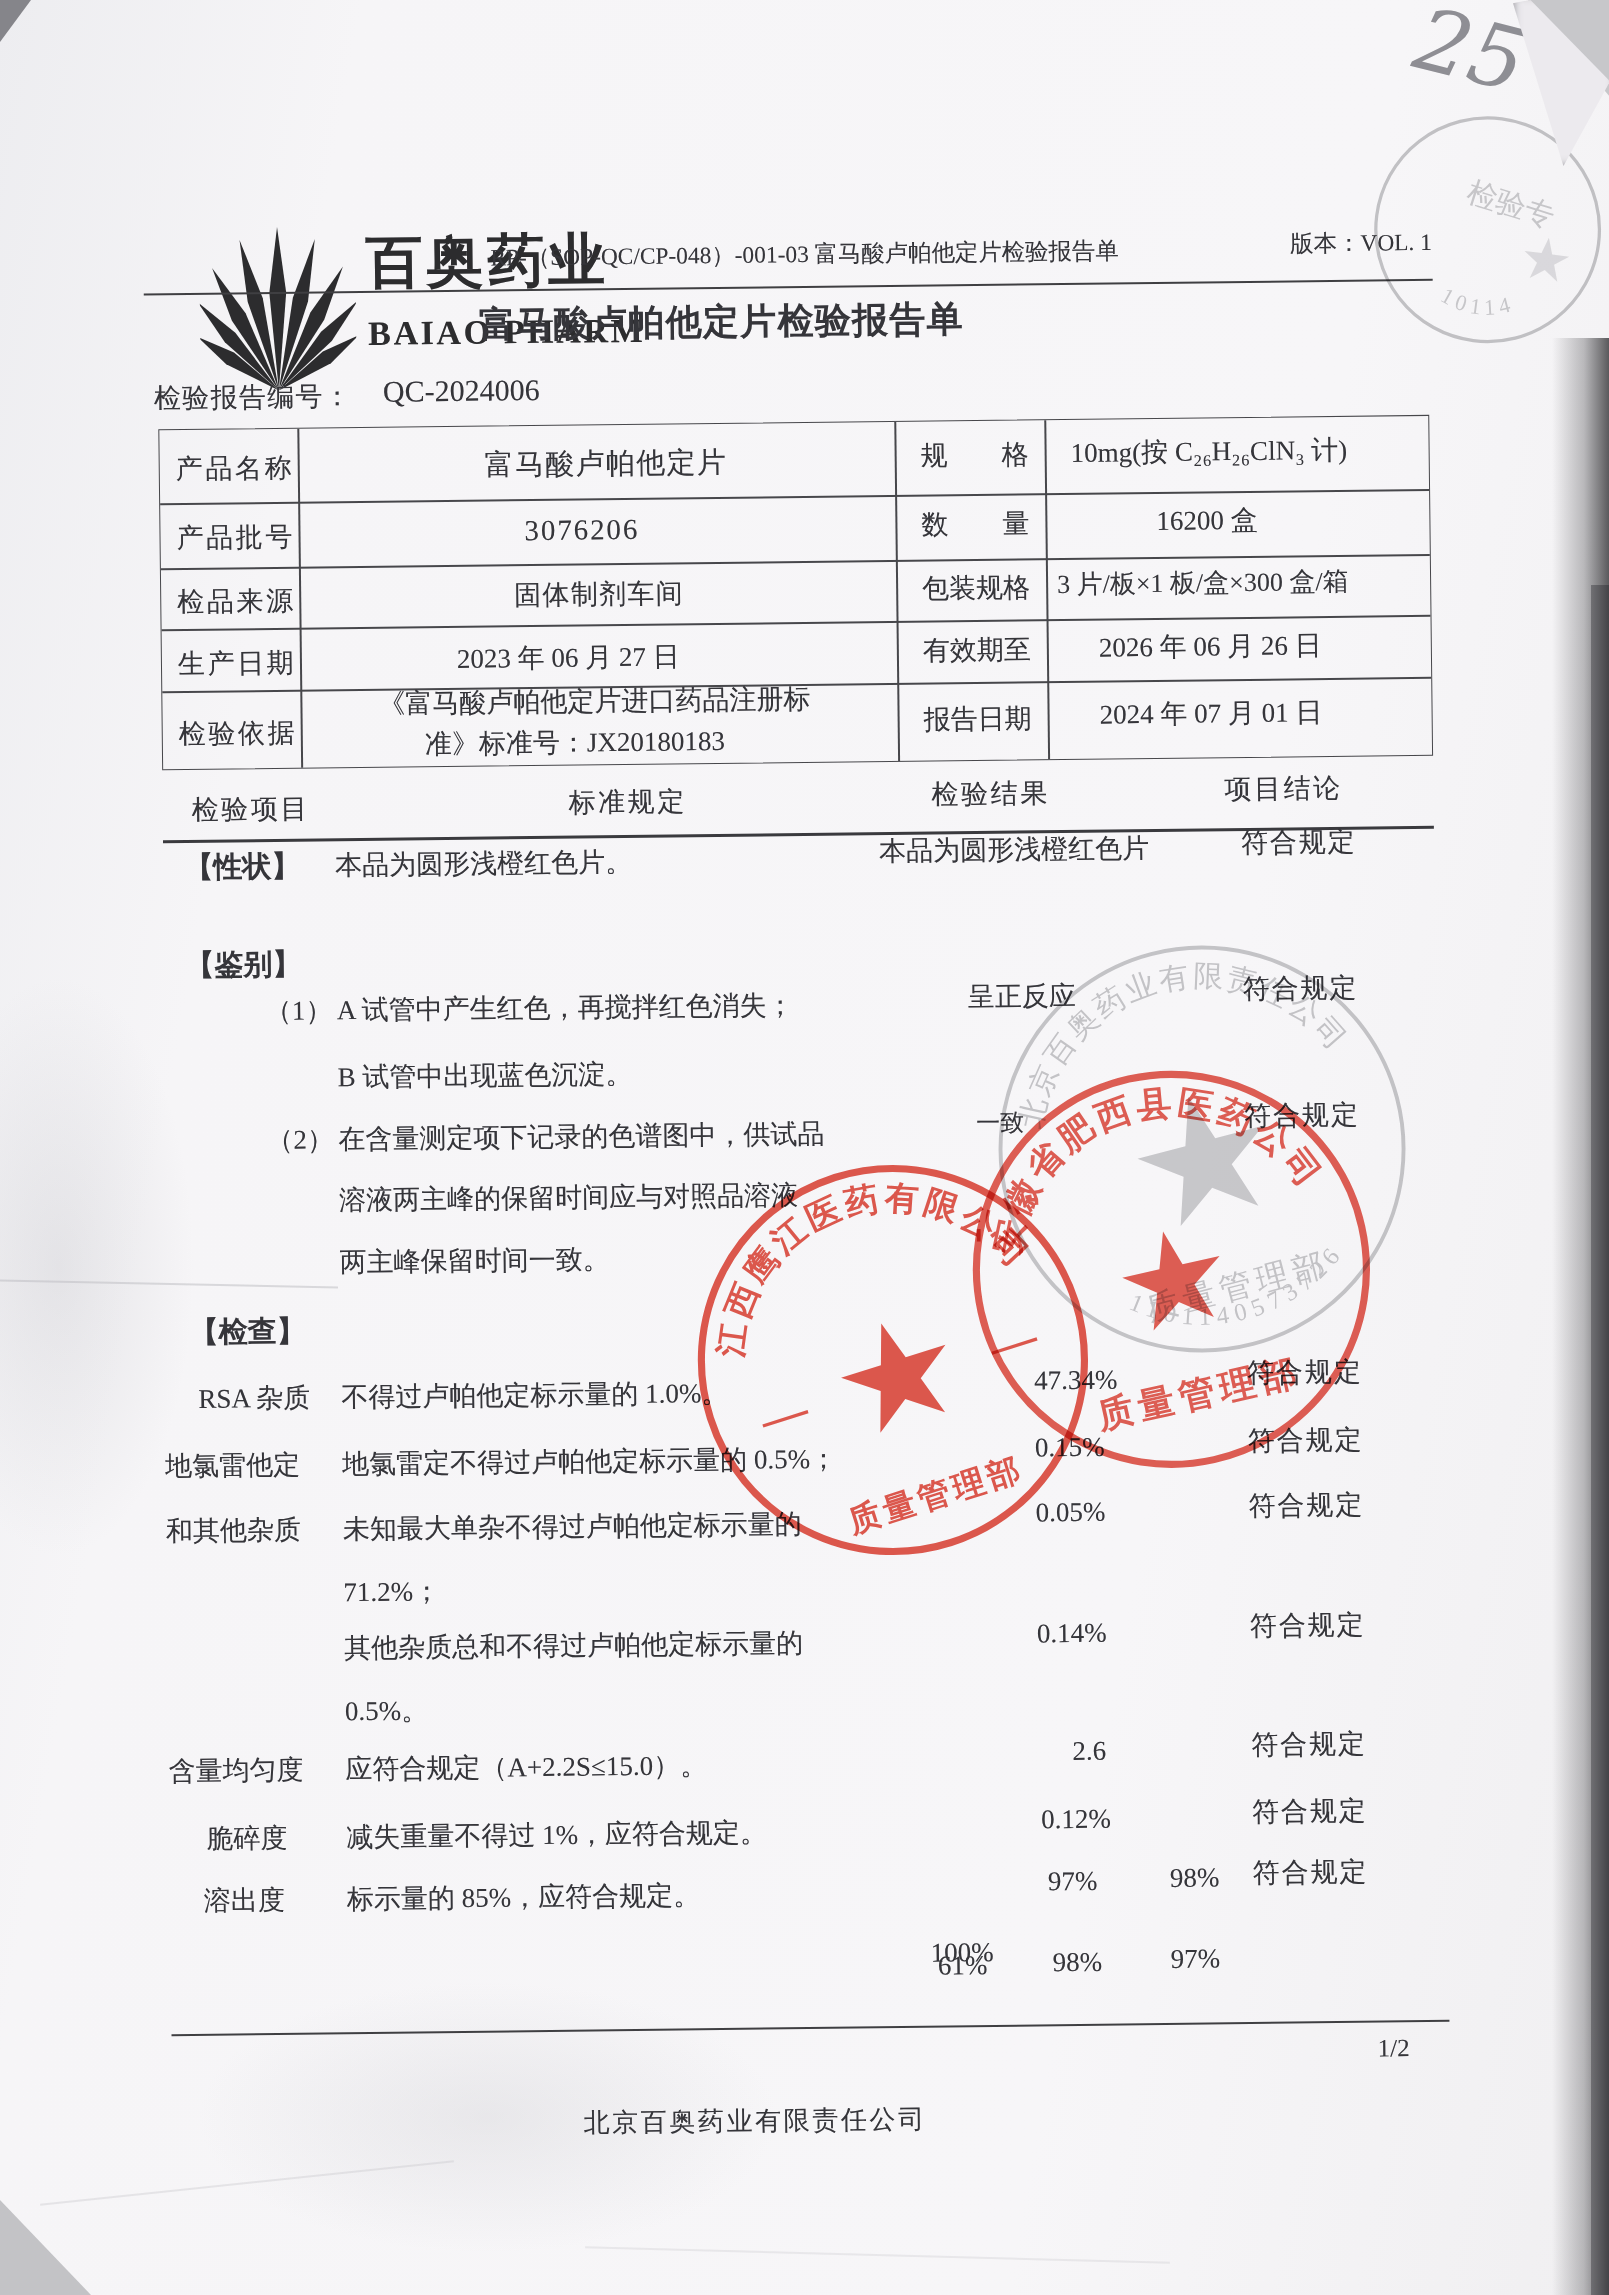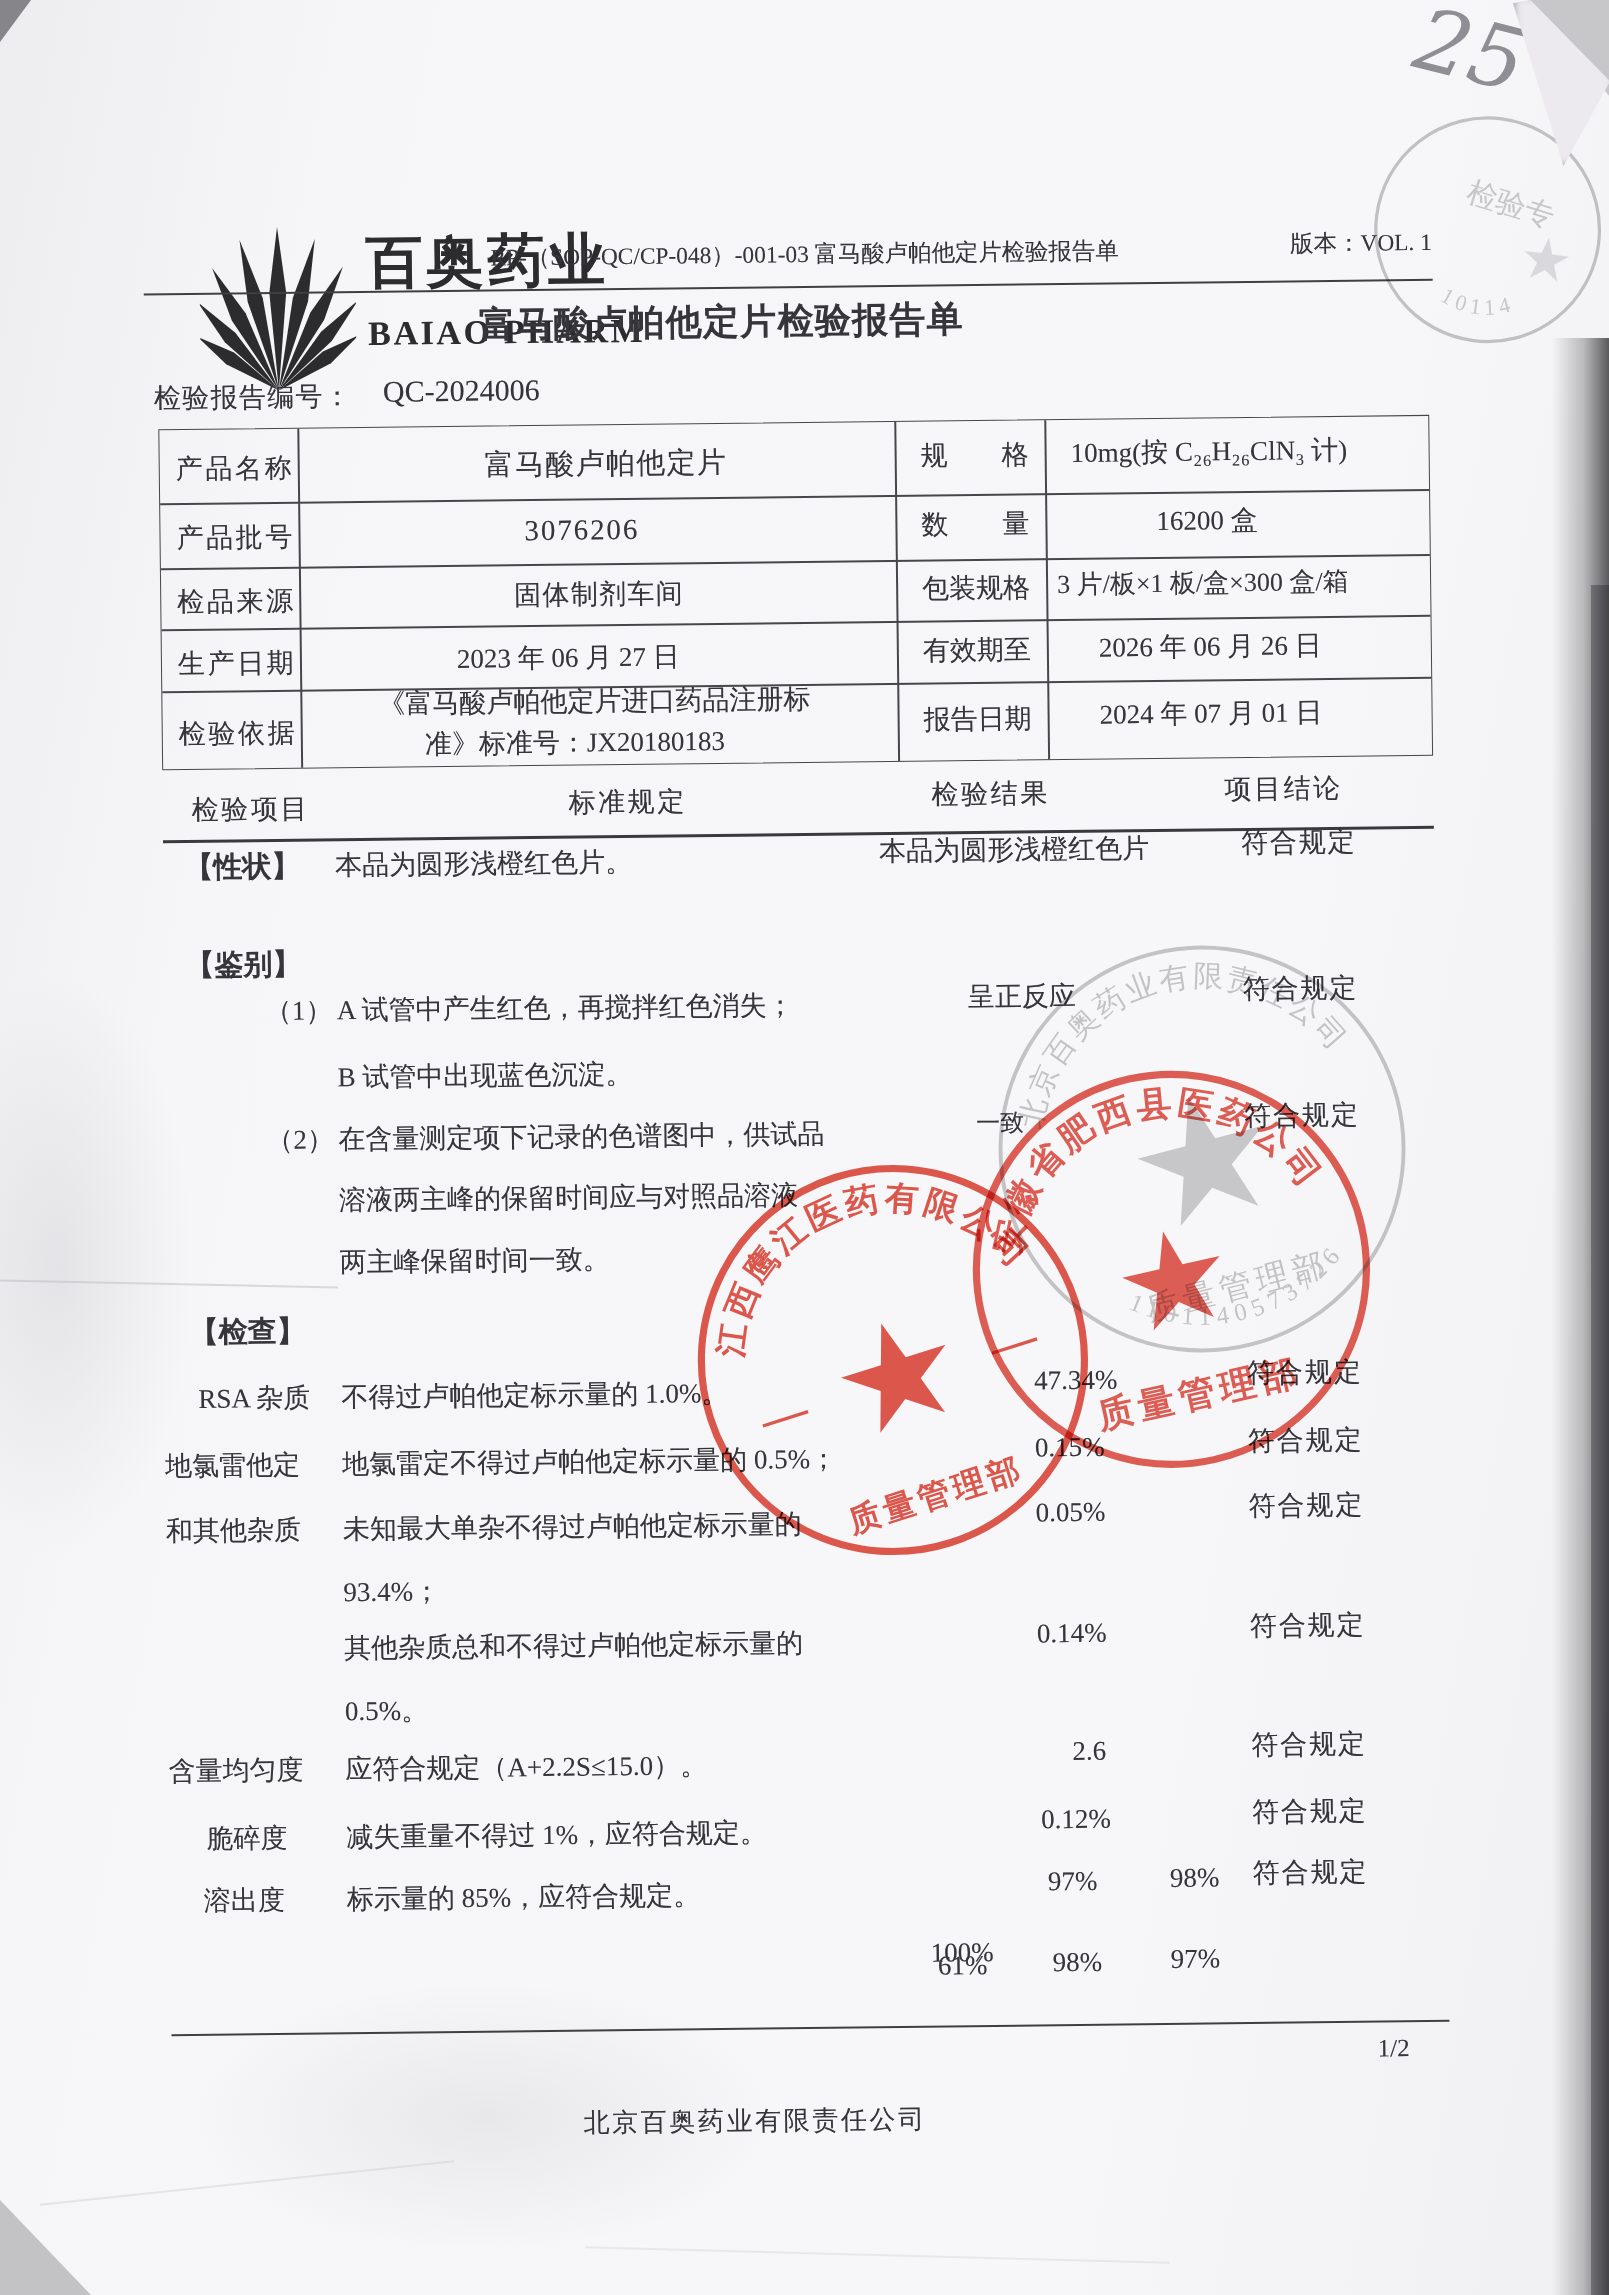--- a/index.html
+++ b/index.html
@@ -149,21 +149,21 @@
 
     <span class="t" style="left:161px;top:1441px;font-size:27px;">地氯雷他定</span>
     <span class="t" style="left:338px;top:1441px;font-size:27px;">地氯雷定不得过卢帕他定标示量的 0.5%；</span>
     <span class="t" style="left:1031px;top:1435px;font-size:27px;">0.15%</span>
     <span class="t" style="left:1244px;top:1428px;font-size:27px;letter-spacing:1.9px;">符合规定</span>
 
     <span class="t" style="left:161px;top:1506px;font-size:27px;">和其他杂质</span>
     <span class="t" style="left:338px;top:1506px;font-size:27px;">未知最大单杂不得过卢帕他定标示量的</span>
     <span class="t" style="left:1031px;top:1500px;font-size:27px;">0.05%</span>
     <span class="t" style="left:1244px;top:1493px;font-size:27px;letter-spacing:1.9px;">符合规定</span>
-    <span class="t" style="left:338px;top:1569px;font-size:27px;">93.4%；</span>
+    <span class="t" style="left:338px;top:1569px;font-size:27px;">71.2%；</span>
 
     <span class="t" style="left:338px;top:1625px;font-size:27px;">其他杂质总和不得过卢帕他定标示量的</span>
     <span class="t" style="left:1031px;top:1621px;font-size:27px;">0.14%</span>
     <span class="t" style="left:1244px;top:1613px;font-size:27px;letter-spacing:1.9px;">符合规定</span>
     <span class="t" style="left:338px;top:1688px;font-size:27px;">0.5%。</span>
 
     <span class="t" style="left:161px;top:1746px;font-size:27px;">含量均匀度</span>
     <span class="t" style="left:338px;top:1746px;font-size:27px;">应符合规定（A+2.2S≤15.0）。</span>
     <span class="t" style="left:1065px;top:1739px;font-size:27px;">2.6</span>
     <span class="t" style="left:1244px;top:1732px;font-size:27px;letter-spacing:1.9px;">符合规定</span>

